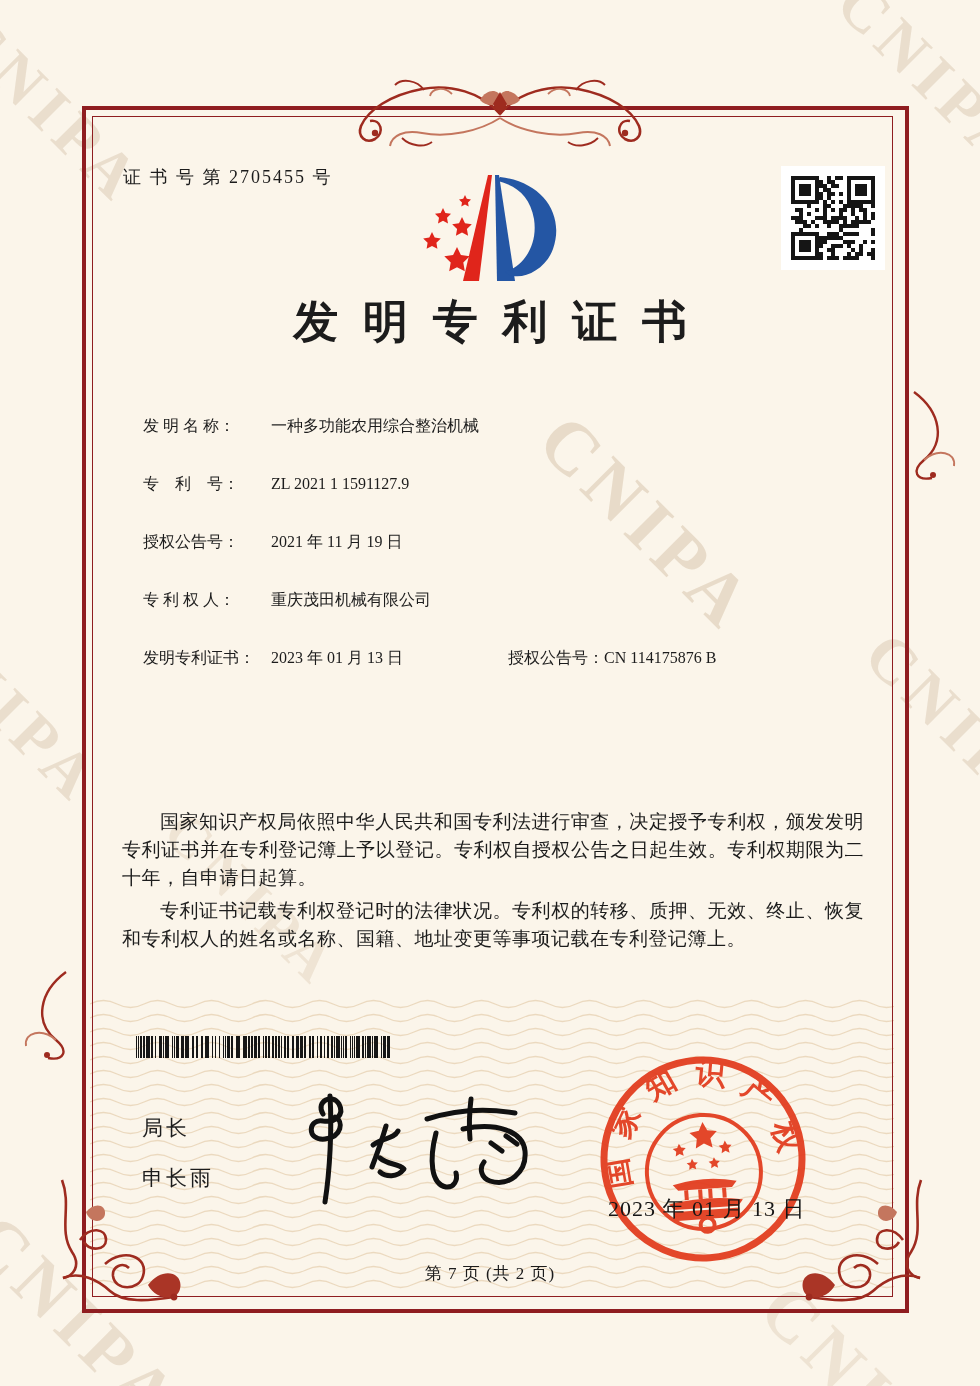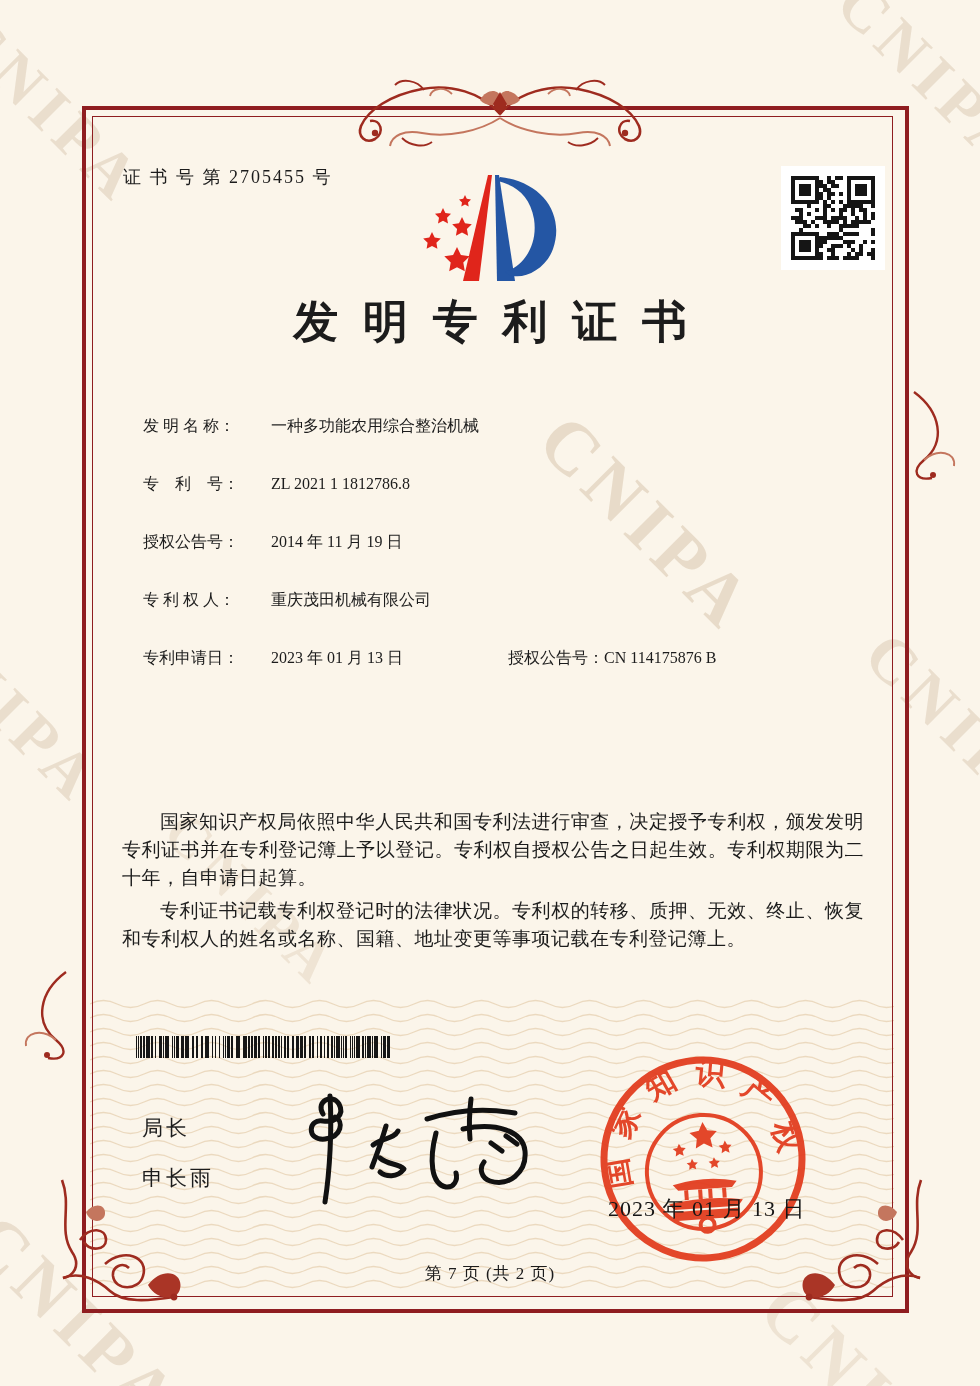--- a/index.html
+++ b/index.html
@@ -317,30 +317,30 @@
       </div>
   </div>
 
   <h1 class="title">发明专利证书</h1>
 
   <div class="fields">
     <div class="frow">
       <span class="lab">发 明 名 称：</span><span>一种多功能农用综合整治机械</span>
     </div>
     <div class="frow">
-      <span class="lab">专　利　号：</span><span>ZL 2021 1 1812786.8</span>
+      <span class="lab">专　利　号：</span><span>ZL 2021 1 1591127.9</span>
     </div>
     <div class="frow">
-      <span class="lab">授权公告号：</span><span>2014 年 11 月 19 日</span>
+      <span class="lab">授权公告号：</span><span>2021 年 11 月 19 日</span>
     </div>
     <div class="frow">
       <span class="lab">专 利 权 人：</span><span>重庆茂田机械有限公司</span>
     </div>
     <div class="frow">
-      <span class="lab">专利申请日：</span><span>2023 年 01 月 13 日</span>
+      <span class="lab">发明专利证书：</span><span>2023 年 01 月 13 日</span>
       <span class="pair2">
         <span class="lab" style="min-width:0;">授权公告号：</span><span>CN 114175876 B</span>
       </span>
     </div>
   </div>
 
   <div class="paras">
     <p>国家知识产权局依照中华人民共和国专利法进行审查，决定授予专利权，颁发发明专利证书并在专利登记簿上予以登记。专利权自授权公告之日起生效。专利权期限为二十年，自申请日起算。</p>
     <p>专利证书记载专利权登记时的法律状况。专利权的转移、质押、无效、终止、恢复和专利权人的姓名或名称、国籍、地址变更等事项记载在专利登记簿上。</p>
   </div>

